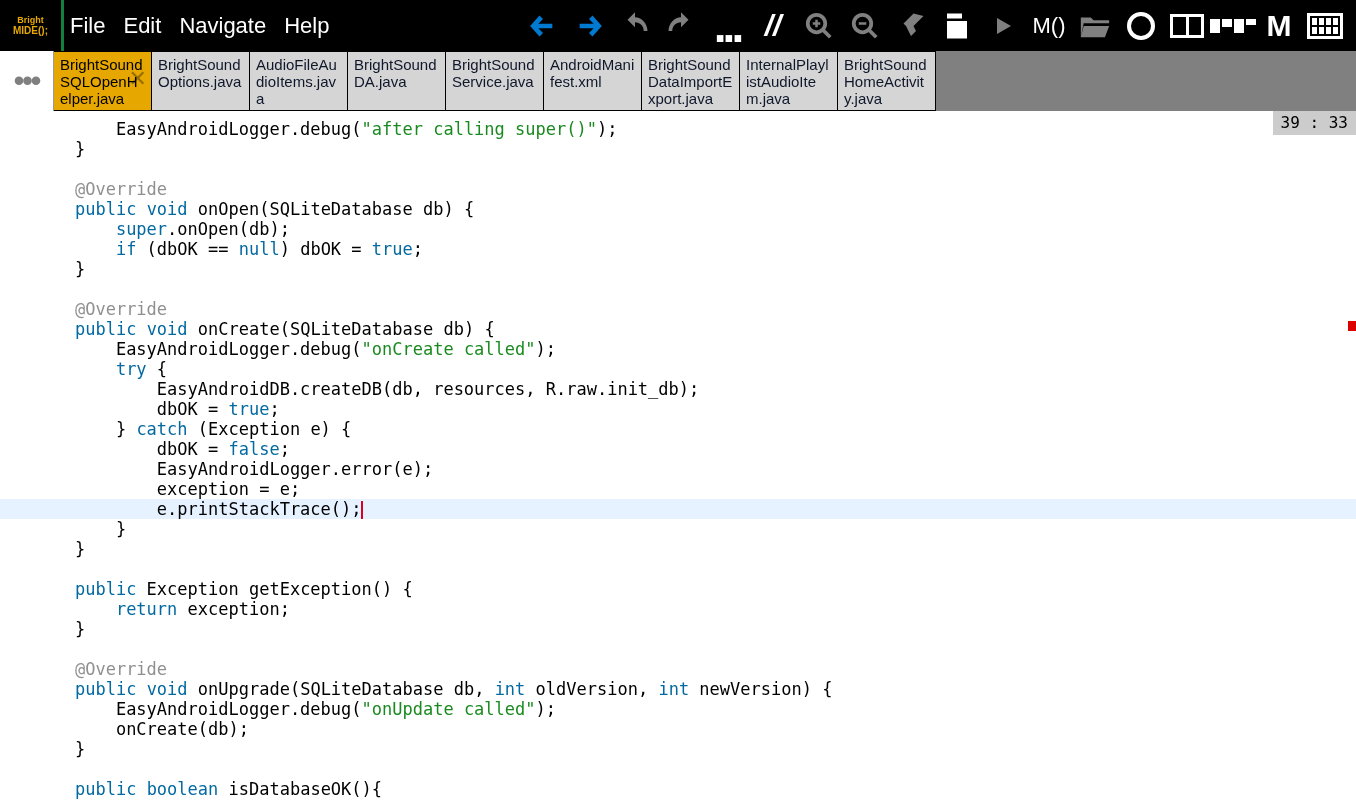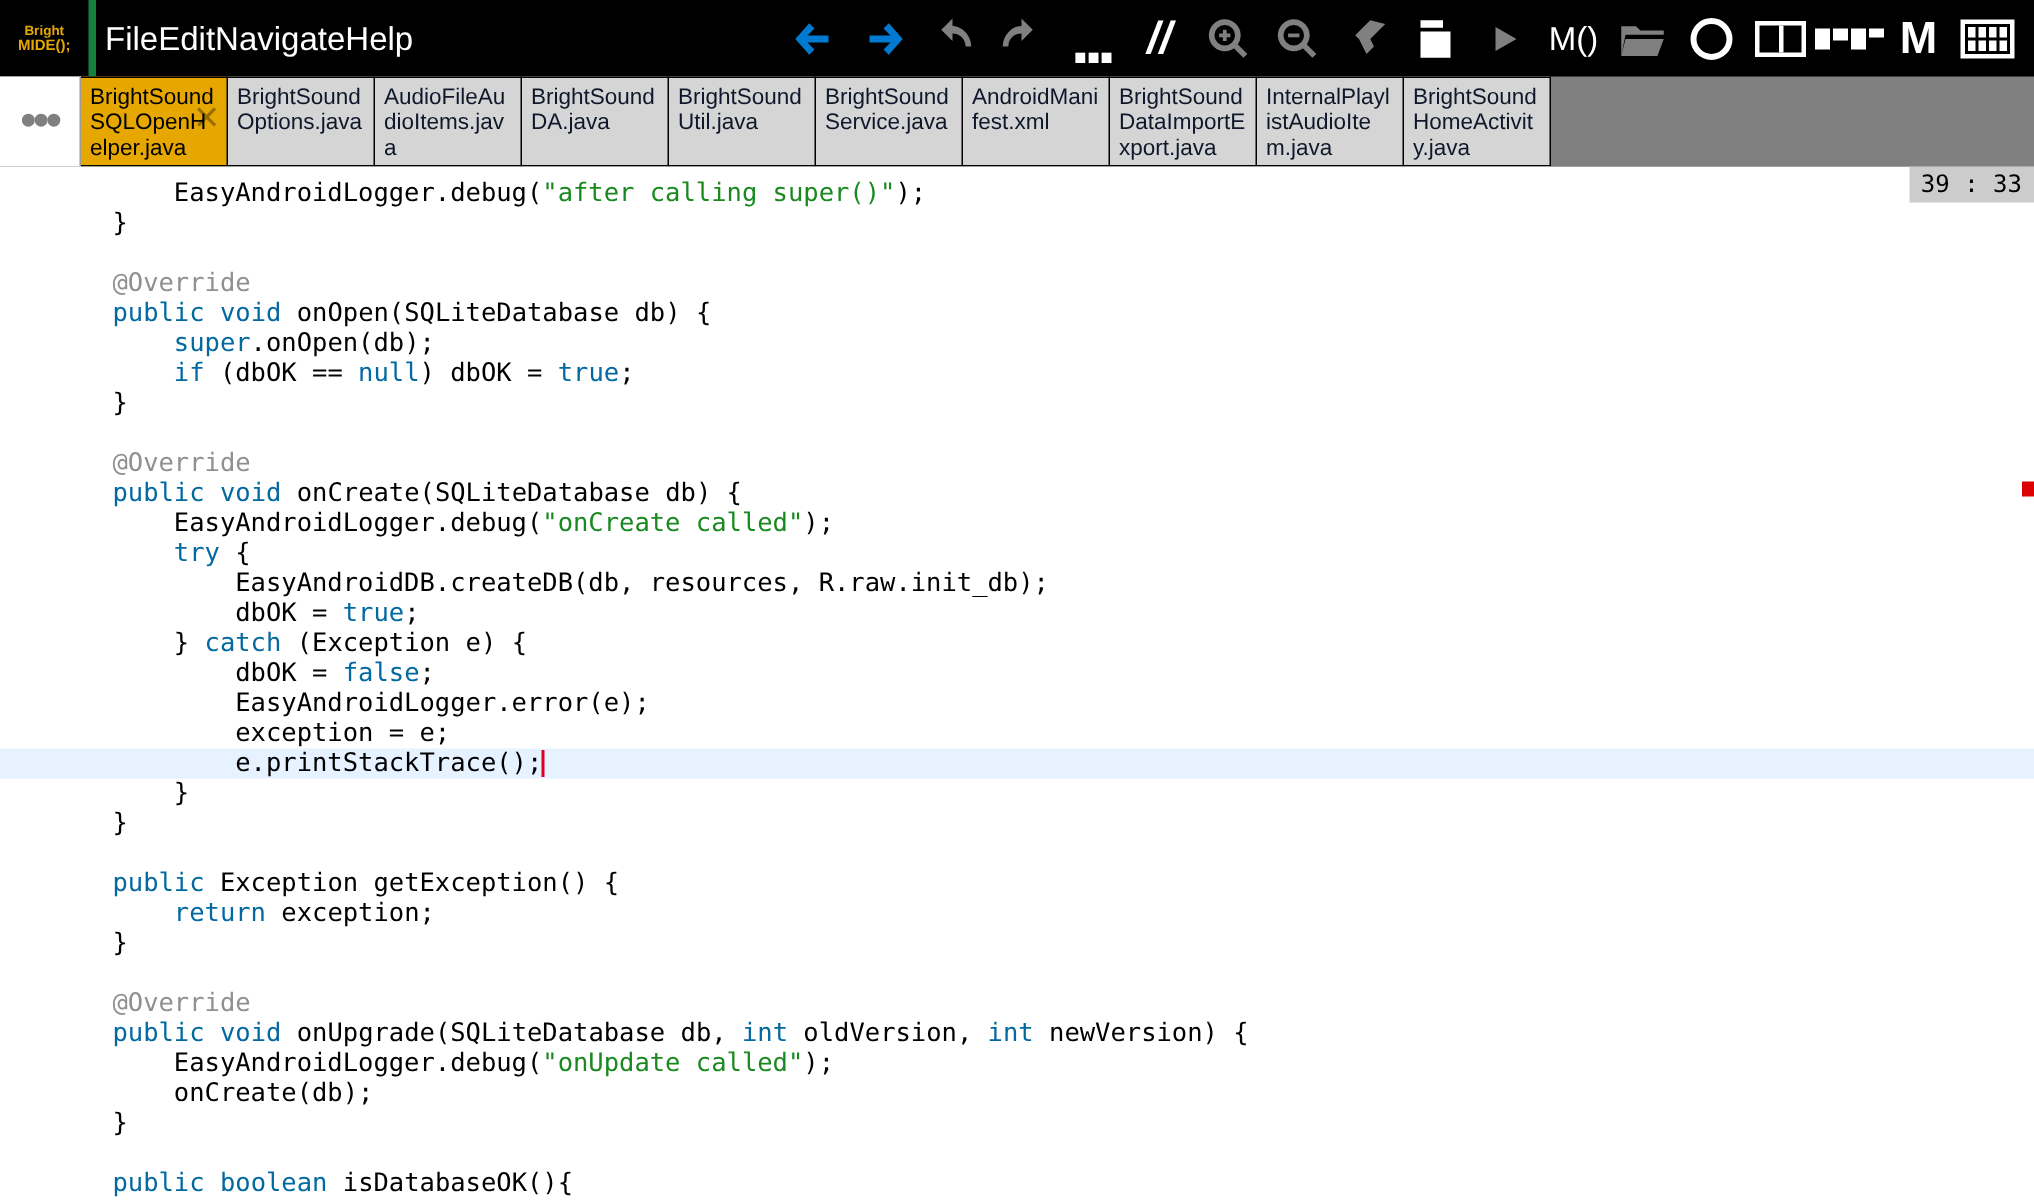--- a/index.html
+++ b/index.html
@@ -1,21 +1,21 @@
 <!DOCTYPE html>
 <html><head>
 <meta charset="utf-8">
 <style>
   * { margin:0; padding:0; box-sizing:border-box; }
   body { font-family: Arial, sans-serif; background:#000; width:1356px; height:800px; overflow:hidden; }
   .topbar { height:51px; background:#000; display:flex; align-items:center; color:#fff; font-size:22px; }
-  .logo { width:64px; height:51px; display:flex; flex-direction:column; justify-content:center; align-items:center; font-size:9px; color:#e6a800; font-weight:bold; border-right:5px solid #15803d;}
+  .logo { width:64px; height:51px; display:flex; flex-direction:column; justify-content:center; align-items:center; font-size:9px; color:#e6a800; font-weight:bold; border-right:3px solid #15803d;}
   .logo .l1 { font-size:9px; }
   .logo .l2 { font-size:10px; }
-  .menus { display:flex; padding-left:6px; }
+  .menus { display:flex; gap:18px; padding-left:6px; }
   .menus span { cursor:pointer; }
   .toolbar { margin-left:auto; display:flex; align-items:center; gap:8px; padding-right:12px; }
   .tbtn { width:38px; height:38px; display:flex; align-items:center; justify-content:center; font-size:26px; color:#fff; cursor:pointer; }
   .tabbar { height:60px; background:#808080; display:flex; }
   .sidebtn { width:54px; height:60px; background:#fff; display:flex; align-items:center; justify-content:center; font-size:30px; color:#808080; font-weight:bold; border-right:1px solid #999; letter-spacing:-2px;}
   .tab { height:60px; background:#d5d5d5; border:1px solid #000; border-left:none; padding:4px 6px; font-size:15px; color:#0f172a; word-break:break-all; line-height:17px; min-width:92px; max-width:98px; display:flex; align-items:flex-start; position:relative; cursor:pointer; }
   .tab.active { background:#e6a800; color:#000; }
   .tab .close { position:absolute; right:4px; top:18px; font-size:22px; color:rgba(0,0,0,0.35); }
   .editor { position:relative; background:#fff; height:calc(800px - 51px - 60px); overflow:hidden; font-family: "DejaVu Sans Mono","Consolas",monospace; font-size:17px; line-height:20px; }
   .status { position:absolute; top:0; right:0; background:#ccc; color:#000; padding:2px 8px; font-size:16px; font-family:monospace; }
@@ -174,23 +174,20 @@
       <div class="tab">
         <span>BrightSoundOptions.java</span>
       </div>
       <div class="tab">
         <span>AudioFileAudioItems.java</span>
       </div>
       <div class="tab">
         <span>BrightSoundDA.java</span>
       </div>
       <div class="tab">
-        <span>BrightSoundUtil.java</span>
-      </div>
-      <div class="tab">
         <span>BrightSoundService.java</span>
       </div>
       <div class="tab">
         <span>AndroidManifest.xml</span>
       </div>
       <div class="tab">
         <span>BrightSoundDataImportExport.java</span>
       </div>
       <div class="tab">
         <span>InternalPlaylistAudioItem.java</span>

